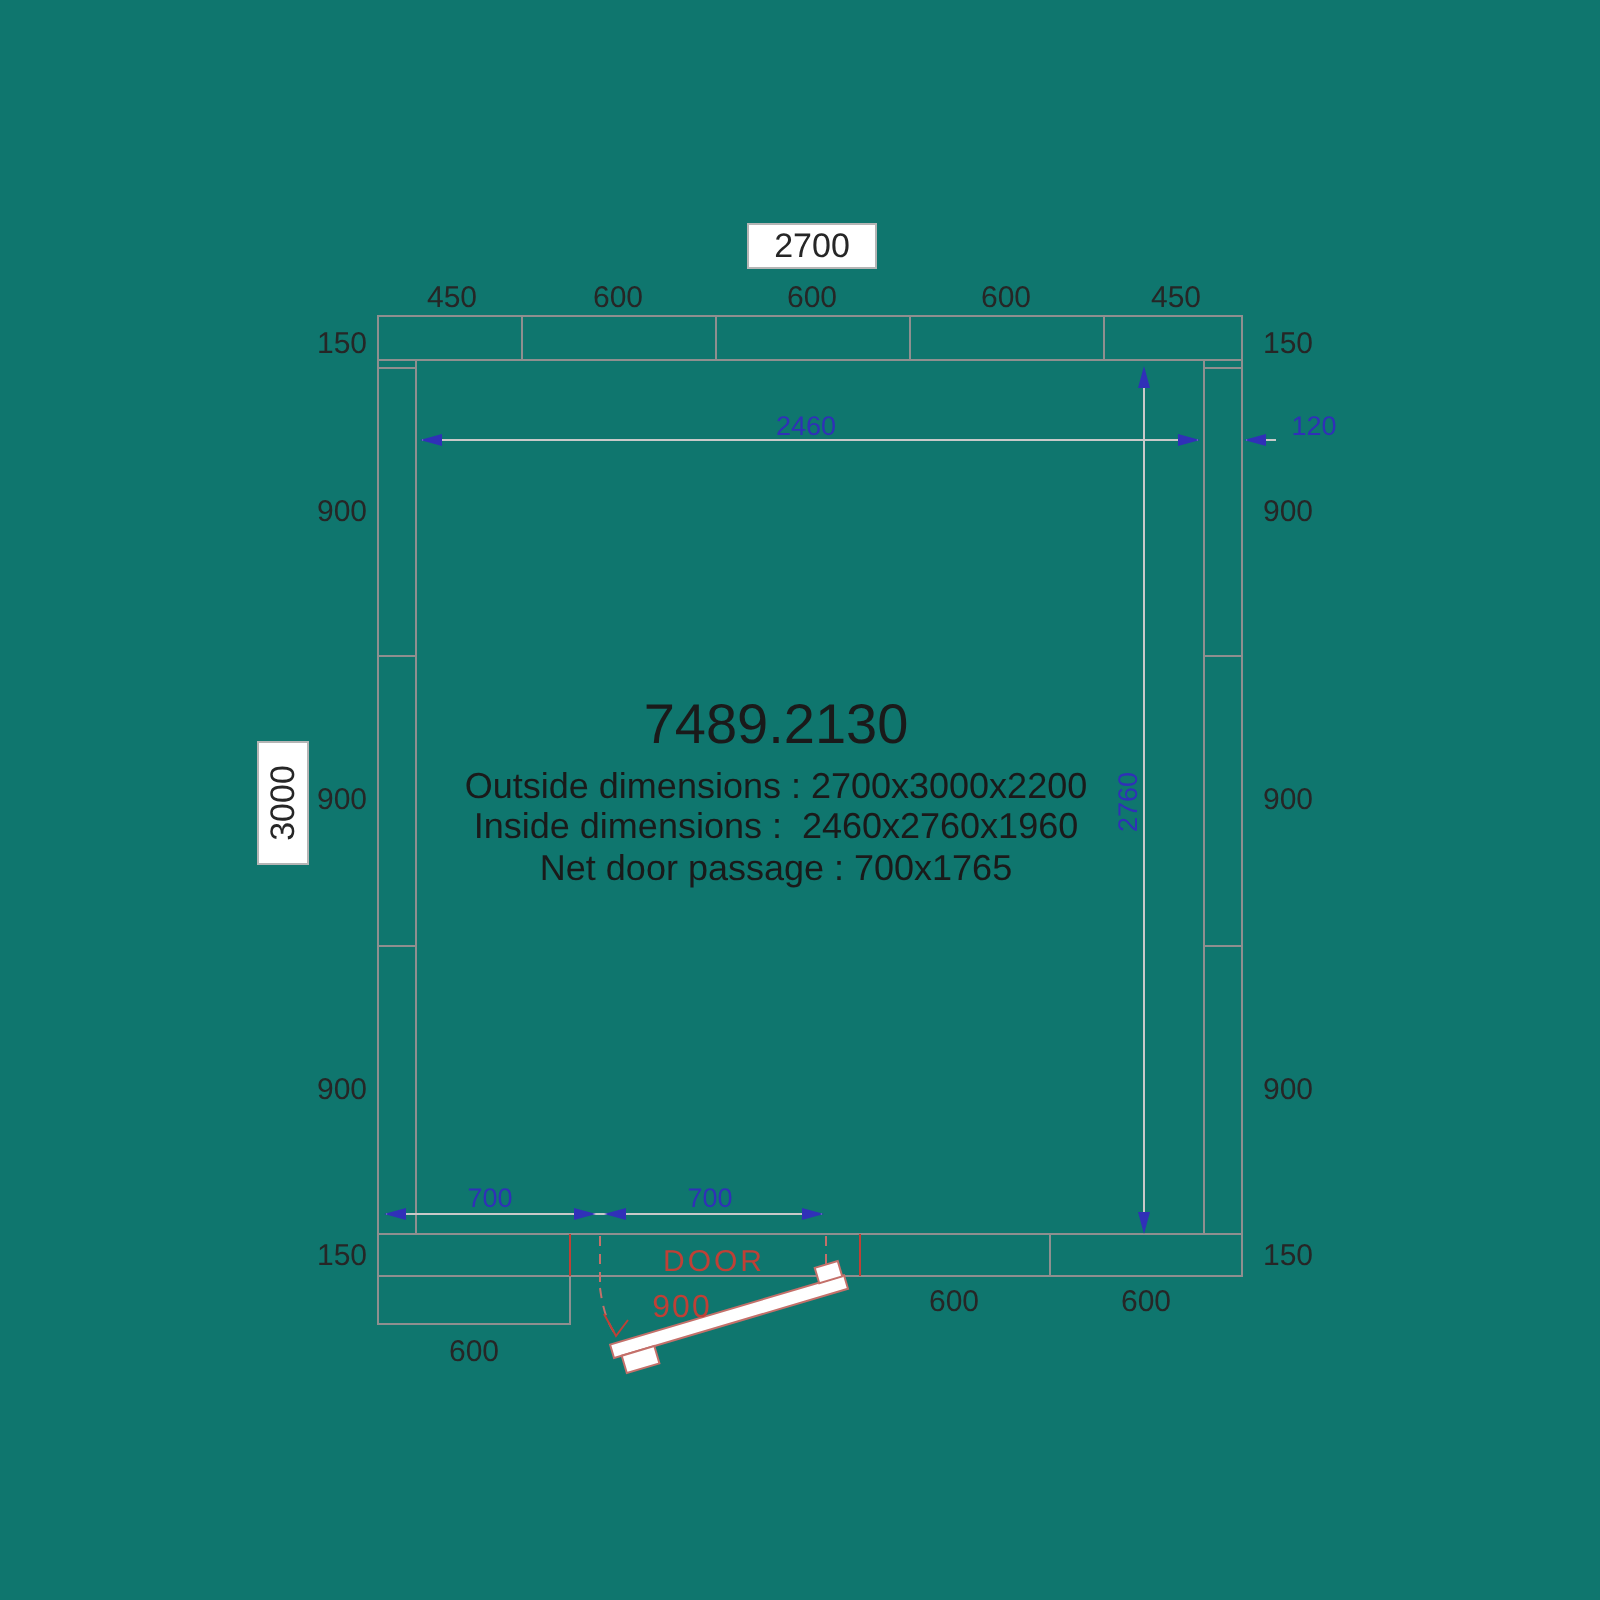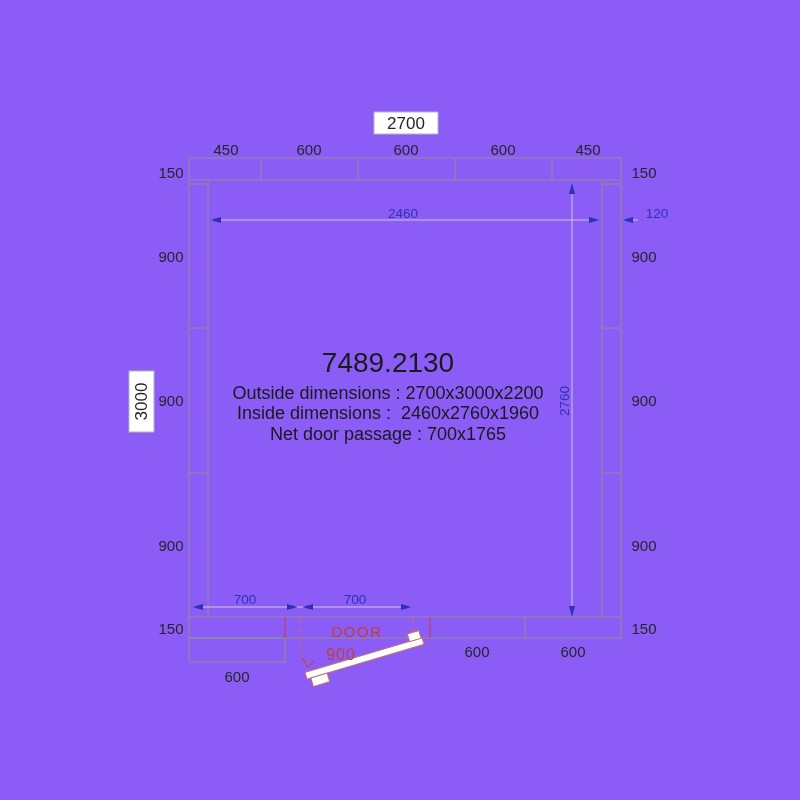--- a/index.html
+++ b/index.html
@@ -1,16 +1,16 @@
 <!DOCTYPE html>
 <html><head>
 <meta charset="utf-8">
 <style>
   html,body{margin:0;padding:0;background:#ffffff;}
-  .stage{position:relative;width:800px;height:800px;background:#8b5cf6;overflow:hidden;}
+  .stage{position:relative;width:800px;height:800px;background:#0f766e;overflow:hidden;}
   svg text{font-family:"Liberation Sans","DejaVu Sans",sans-serif;}
   .lbl{font-size:15px;fill:#262626;}
   .boxlbl{font-size:17px;fill:#262626;}
   .bluelbl{font-size:13.5px;fill:#3030b8;}
   .redlbl{font-size:15px;fill:#bf4036;letter-spacing:1.5px;}
   .redlbl2{font-size:16px;fill:#bf4036;letter-spacing:1px;}
   .title{font-size:28px;fill:#1a1a1a;}
   .spec{font-size:18px;fill:#1a1a1a;white-space:pre;}
   .wall{stroke:#8f8f8f;stroke-width:1;fill:none;}
   .dimline{stroke:#c9c9c9;stroke-width:1;fill:none;}

